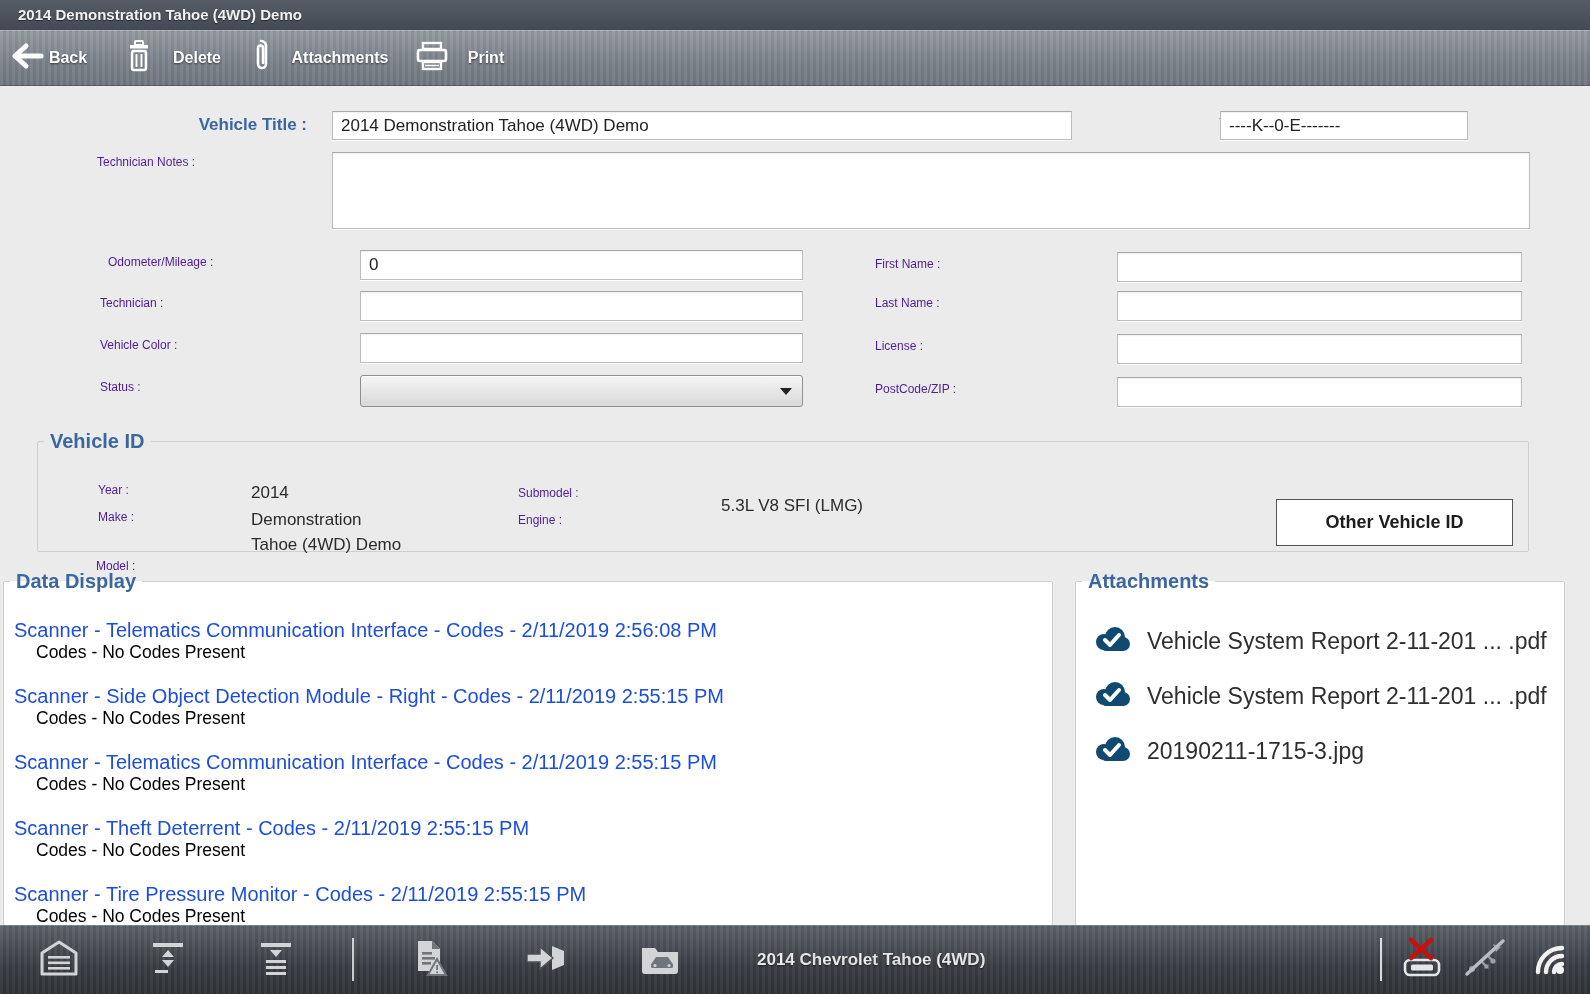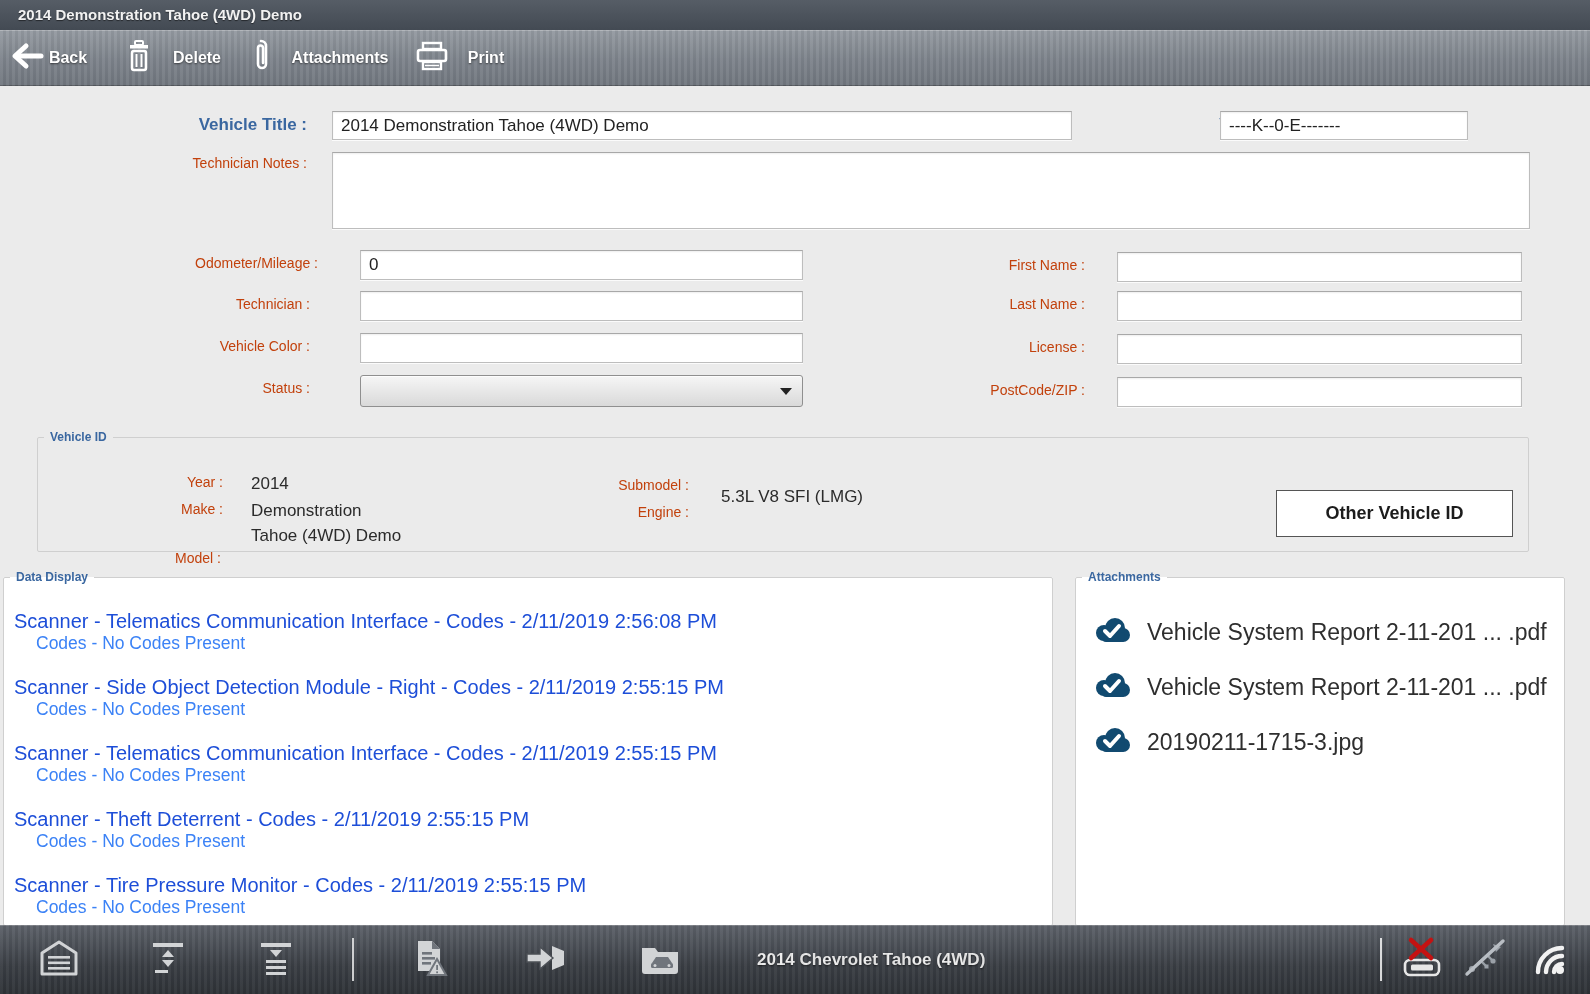--- a/index.html
+++ b/index.html
@@ -15,44 +15,44 @@
   
   .toolbar{position:absolute;left:0;top:30px;width:1590px;height:56px;
     background:linear-gradient(#949aa1,#7c828a 55%,#70767e);
     box-shadow:inset 0 1px 0 rgba(255,255,255,.25), inset 0 -1px 0 rgba(0,0,0,.25);}
   .toolbar::after{content:"";position:absolute;inset:0;
     background:repeating-linear-gradient(90deg,rgba(255,255,255,.05) 0 3px,rgba(0,0,0,.04) 3px 6px);pointer-events:none;}
   .tbtn{position:absolute;top:0;height:56px;display:flex;align-items:center;cursor:pointer;z-index:2;}
   .tlabel{color:#fff;font-size:16px;font-weight:bold;text-shadow:0 1px 2px rgba(0,0,0,.55);}
 
   
-  .flabel{position:absolute;font-size:14px;color:#c2410c;text-align:right;white-space:nowrap;}
+  .flabel{position:absolute;font-size:12px;color:#4c1d95;white-space:nowrap;}
   .blabel{position:absolute;font-size:17px;color:#3a67a0;font-weight:bold;text-align:right;white-space:nowrap;}
   .tinput{position:absolute;border:1px solid #bdbdbd;border-top-color:#a8a8a8;background:#fff;
     font-size:17px;color:#222;padding:0 8px;outline:none;
     box-shadow:0 1px 0 rgba(255,255,255,.8), inset 0 1px 2px rgba(0,0,0,.07);}
   textarea.tinput{resize:none;padding-top:4px;}
   .dropdown{position:absolute;border:1px solid #8f8f8f;border-radius:3px;
     background:linear-gradient(#f6f6f6,#d9d9d9);display:flex;align-items:center;justify-content:flex-end;
     padding-right:10px;cursor:pointer;box-shadow:inset 0 1px 0 rgba(255,255,255,.8);}
   .dd-arrow{width:0;height:0;border-left:6px solid transparent;border-right:6px solid transparent;
     border-top:7px solid #222;}
 
   
   fieldset{position:absolute;border:1px solid #cfcfcf;border-radius:2px;margin:0;padding:0;}
-  legend{color:#3a67a0;font-weight:bold;font-size:12px;padding:0 6px;margin-left:6px;white-space:nowrap;}
+  legend{color:#3a67a0;font-weight:bold;font-size:20px;padding:0 6px;margin-left:6px;white-space:nowrap;}
   .vdata{position:absolute;font-size:17px;color:#2b2b2b;white-space:nowrap;}
   .btn{position:absolute;background:#fff;border:1px solid #555;font-size:18px;font-weight:bold;color:#1c1c1c;
     display:flex;align-items:center;justify-content:center;cursor:pointer;}
 
   .panel{background:#fff;}
   .dd-list{padding:26px 8px 0 10px;}
   .dd-entry{margin-bottom:22px;cursor:pointer;}
   .dd-title{font-size:20px;color:#1d4ed8;line-height:22px;white-space:nowrap;}
-  .dd-status{font-size:17.5px;color:#3b82f6;line-height:22px;padding-left:22px;white-space:nowrap;}
+  .dd-status{font-size:17.5px;color:#000000;line-height:22px;padding-left:22px;white-space:nowrap;}
 
   .att-list{padding:32px 8px 0 18px;}
   .att-item{display:flex;align-items:center;gap:16px;margin-bottom:23px;cursor:pointer;}
   .att-name{font-size:23px;color:#2e2e2e;white-space:nowrap;}
 
   
   .bottombar{position:absolute;left:0;top:925px;width:1590px;height:69px;
     background:linear-gradient(#5d626a,#3a3e44 60%,#2e3237);
     box-shadow:inset 0 1px 0 rgba(255,255,255,.2);}
   .bottombar::after{content:"";position:absolute;inset:0;

